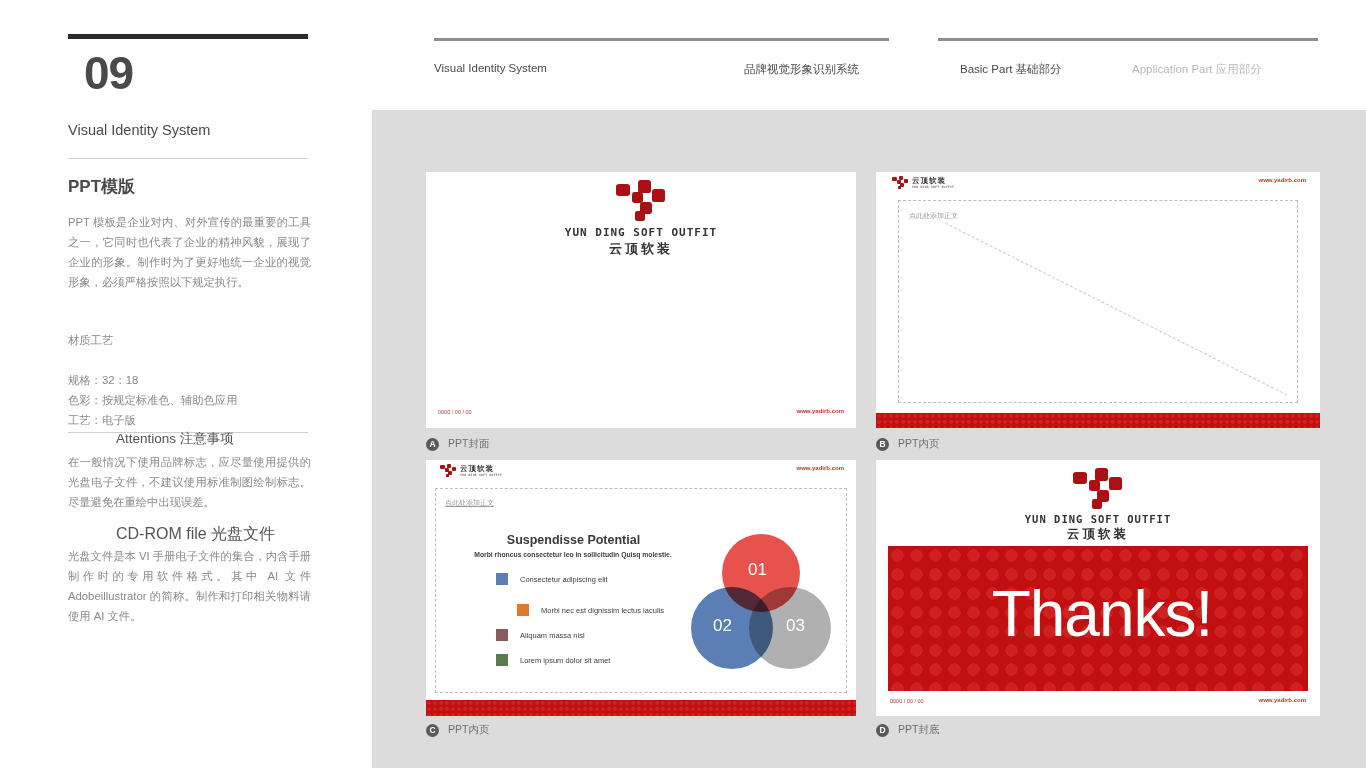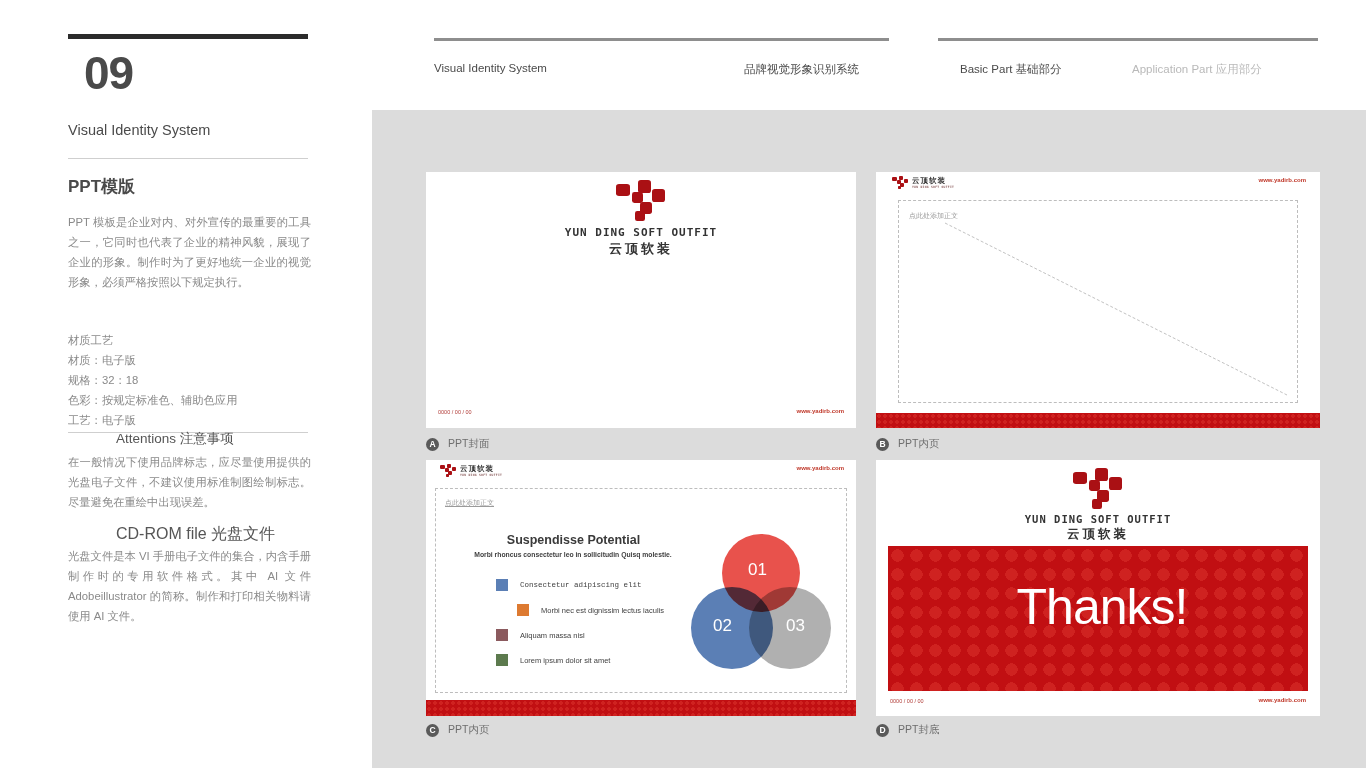--- a/index.html
+++ b/index.html
@@ -123,38 +123,37 @@
   .venn-num{
     position:absolute;color:#fff;font-size:17px;font-weight:300;
     font-family:"Liberation Sans",sans-serif;
   }
   .legend-row{position:absolute;display:flex;align-items:center;gap:12px;}
   .legend-sw{width:12px;height:12px;display:block;}
   .legend-tx{font-size:7.5px;color:#3f3f3f;white-space:nowrap;}
 
   .thanks{
     position:absolute;color:#ffffff;font-weight:400;
-    font-size:50px;letter-spacing:-1px;line-height:1;margin-left:8px;
+    font-size:64px;letter-spacing:-1px;line-height:1;margin-left:8px;
   }
 </style>
 </head>
 <body>
 
 <div id="sidebar">
   <div class="side-rule-top"></div>
   <div class="side-number">09</div>
   <div class="side-sub">Visual Identity System</div>
   <div class="side-rule-thin" style="top:158px;"></div>
 
   <div class="side-h1">PPT模版</div>
 
   <div class="side-body" style="top:330px;line-height:20px;">材质工艺</div>
 
   <div class="side-body" style="top:212px;">PPT 模板是企业对内、对外宣传的最重要的工具之一，它同时也代表了企业的精神风貌，展现了企业的形象。制作时为了更好地统一企业的视觉形象，必须严格按照以下规定执行。</div>
-  <div class="side-body" style="top:350px;line-height:20px;">材质：电子版</div>
   <div class="side-body" style="top:370px;line-height:20px;">规格：32：18</div>
   <div class="side-body" style="top:390px;line-height:20px;">色彩：按规定标准色、辅助色应用</div>
   <div class="side-body" style="top:410px;line-height:20px;">工艺：电子版</div>
 
   <div class="side-rule-thin" style="top:432px;"></div>
 
   <div class="side-h2" style="top:430px;font-size:13.5px;">Attentions 注意事项</div>
   <div class="side-body" style="top:452px;">在一般情况下使用品牌标志，应尽量使用提供的光盘电子文件，不建议使用标准制图绘制标志。尽量避免在重绘中出现误差。</div>
 
   <div class="side-h2" style="top:524px;font-size:16px;">CD-ROM file 光盘文件</div>
@@ -244,21 +243,21 @@
     <div class="url" style="position:absolute;right:12px;top:5px;font-size:6px;">www.yadirb.com</div>
   </div>
 
   <div class="dashbox" style="left:9px;top:28px;width:412px;height:205px;">
 
     <div class="placeholder-txt" style="left:9px;top:9px;text-decoration:underline;">点此处添加正文</div>
 
     <div style="position:absolute;left:20px;top:44px;width:235px;text-align:center;font-size:12.5px;font-weight:bold;color:#3a3a3a;">Suspendisse Potential</div>
     <div style="position:absolute;left:8px;top:62px;width:258px;text-align:center;font-size:6.8px;font-weight:bold;color:#3f3f3f;">Morbi rhoncus consectetur leo in sollicitudin Quisq molestie.</div>
 
-    <div class="legend-row" style="left:60px;top:90px;font-family:Liberation Mono, monospace;">
+    <div class="legend-row" style="left:60px;top:84px;">
       <span class="legend-sw" style="background:#5b7fb5;"></span>
       <span class="legend-tx">Consectetur adipiscing elit</span>
     </div>
     <div class="legend-row" style="left:60px;top:115px;padding-left:21px;">
       <span class="legend-sw" style="background:#dd7a31;"></span>
       <span class="legend-tx">Morbi nec est dignissim lectus iaculis</span>
     </div>
     <div class="legend-row" style="left:60px;top:140px;">
       <span class="legend-sw" style="background:#8b5a5e;"></span>
       <span class="legend-tx">Aliquam massa nisl</span>

